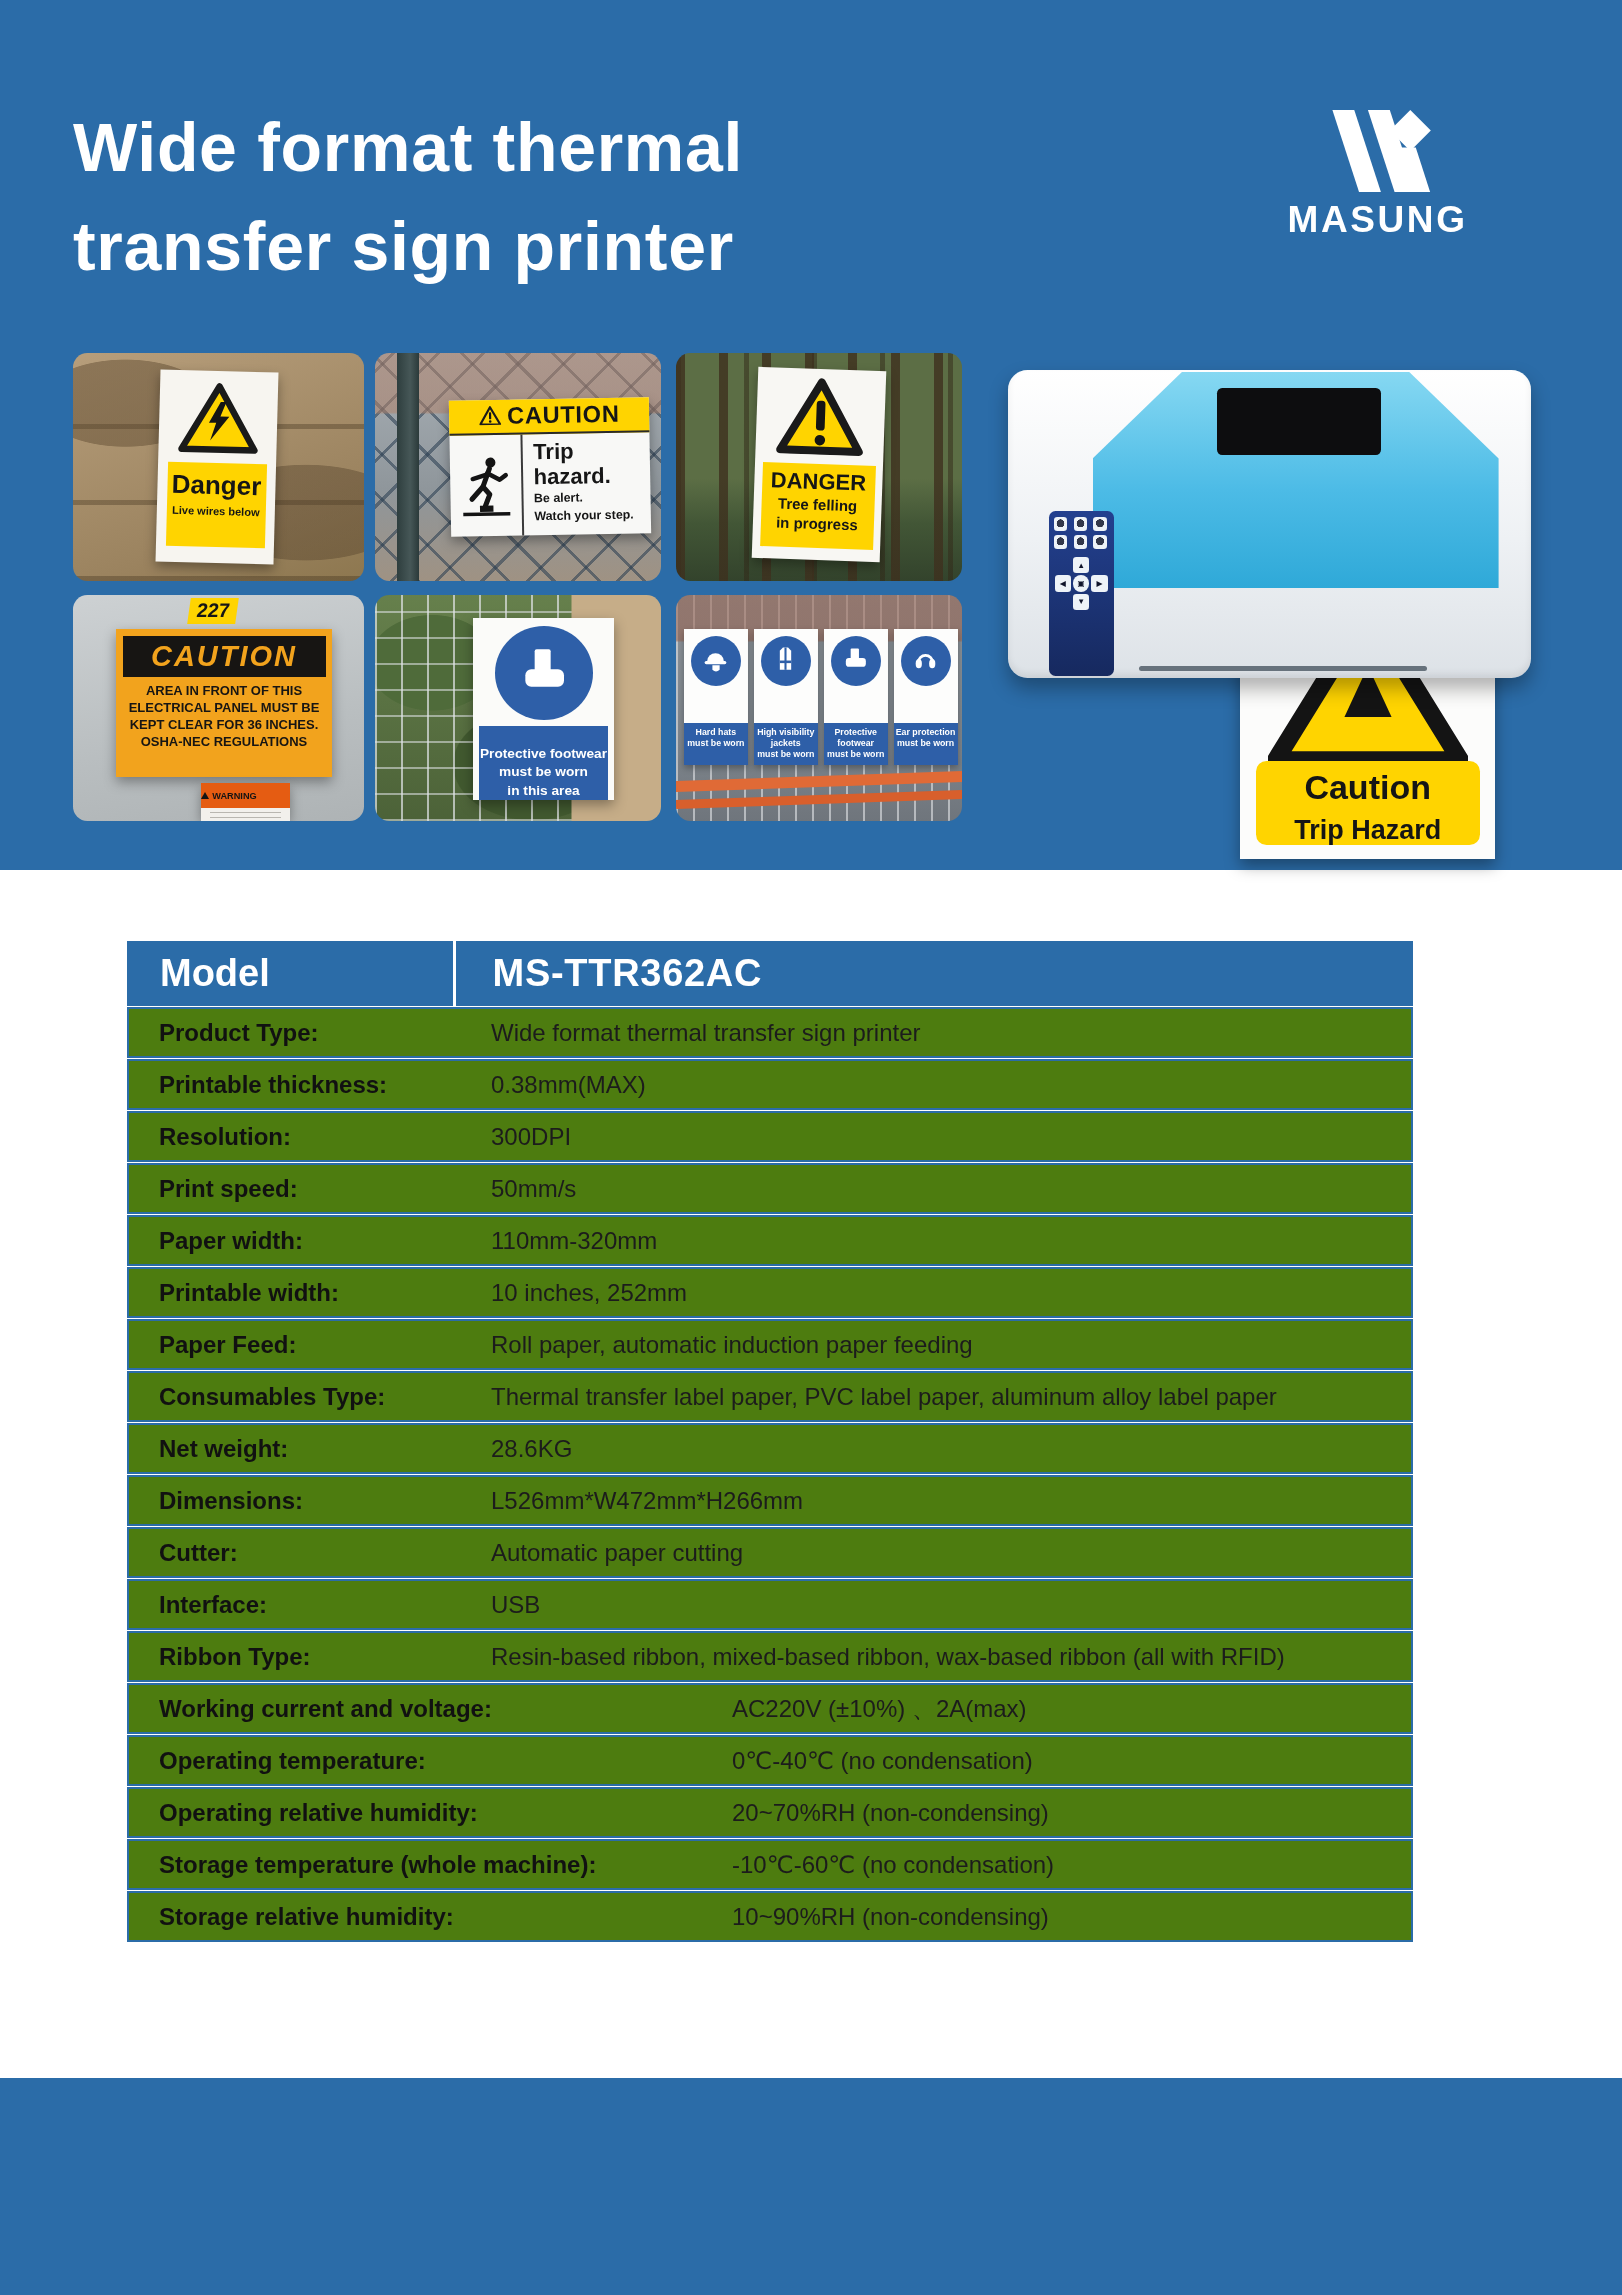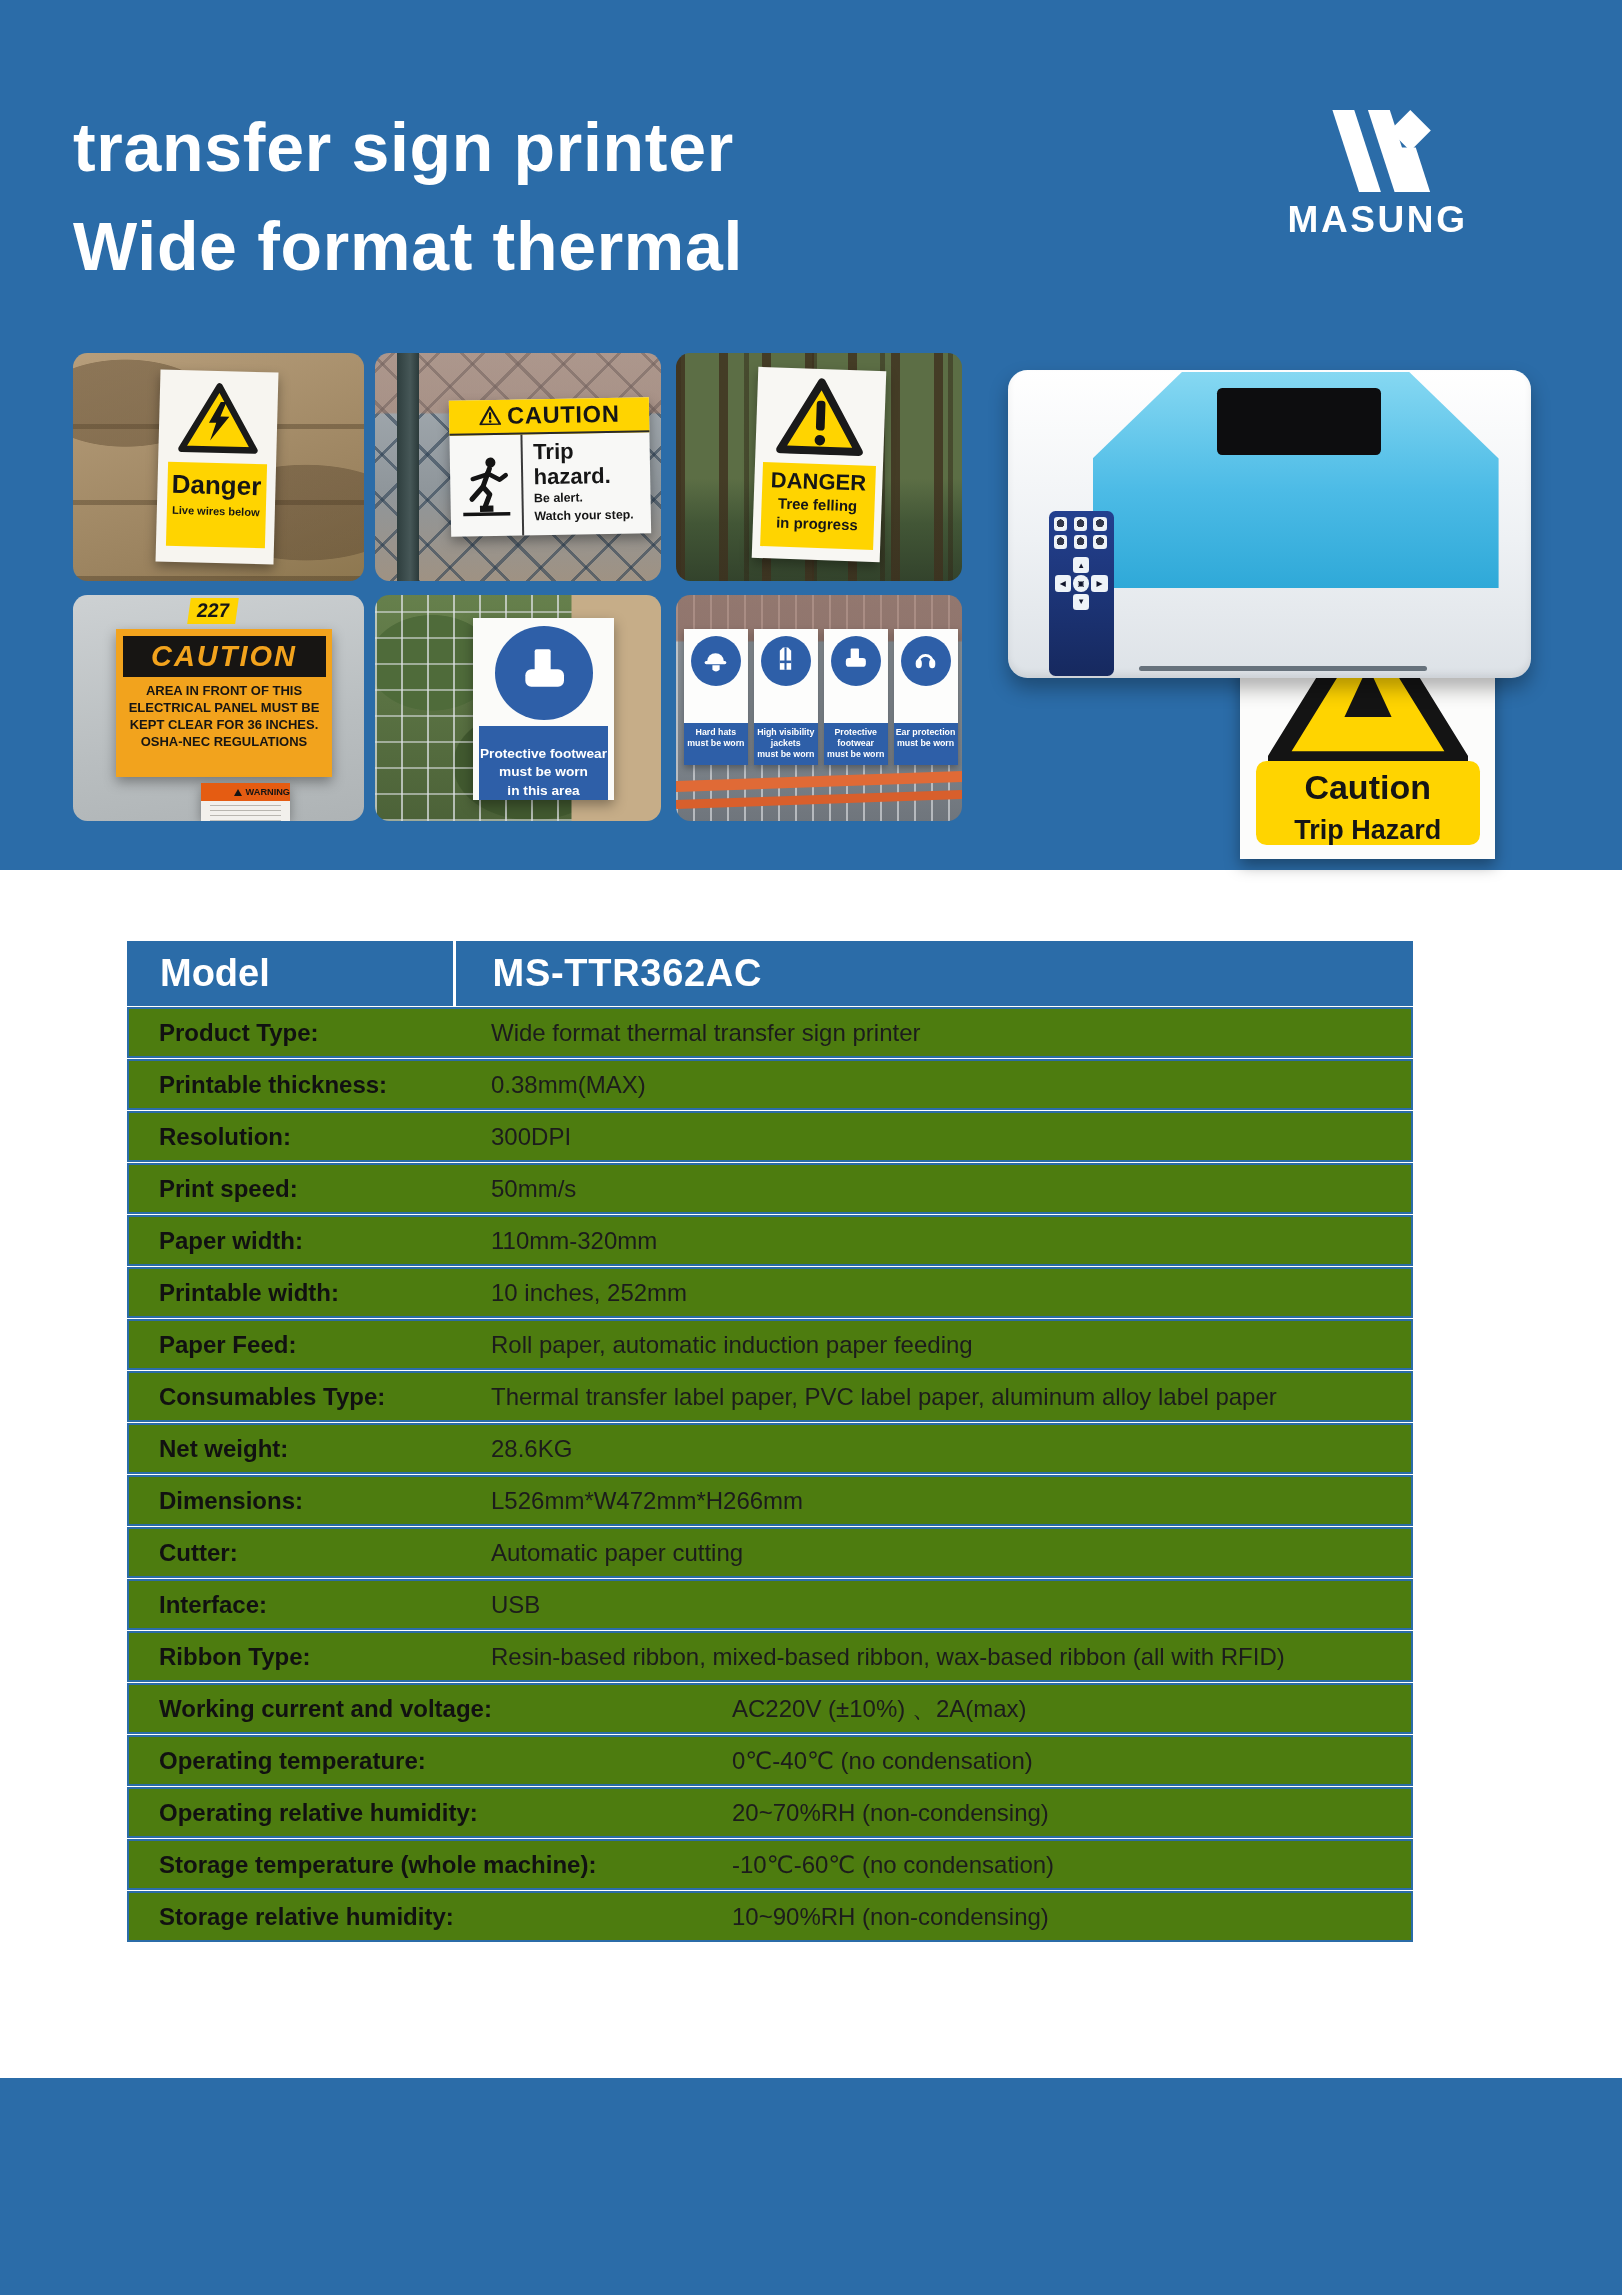--- a/index.html
+++ b/index.html
@@ -79,21 +79,21 @@
   .t-block{margin-top:6.5px;width:113px;height:84px;background:var(--yellow);text-align:center;padding-top:5.2px;}
   .t-title{font-size:22px;font-weight:800;color:var(--ink);}
   .t-line{font-size:15px;font-weight:700;color:var(--ink);line-height:19px;}
 
   .tag227{position:absolute;left:116px;top:2.6px;padding:1.3px 7.9px;background:var(--yellow);color:var(--ink);font-size:19.6px;font-weight:800;transform:skewX(-8deg);}
   .sign-panel{position:absolute;left:43px;top:34px;width:216px;height:148px;background:var(--amber);padding:6.5px;}
   .cp-head{height:41px;background:#171513;display:flex;align-items:center;justify-content:center;}
   .cp-head-text{color:var(--amber);font-size:29px;font-weight:800;font-style:italic;letter-spacing:2px;}
   .cp-body{margin-top:5.2px;text-align:center;color:#171513;font-size:13px;font-weight:800;line-height:17px;}
   .warn-label{position:absolute;left:128px;top:188px;width:89px;height:35px;}
-  .wl-head{height:18px;background:#e55c12;display:flex;align-items:center;justify-content:flex-end;gap:3.3px;color:#141414;font-size:9.2px;font-weight:800;}
+  .wl-head{height:25px;background:#e55c12;display:flex;align-items:center;justify-content:flex-start;gap:3.3px;color:#141414;font-size:9.2px;font-weight:800;}
   .wl-tri{width:0;height:0;border-left:4.6px solid transparent;border-right:4.6px solid transparent;border-bottom:7.9px solid #141414;}
   .wl-body{height:19.6px;background:#f2f0ec;
     background-image:repeating-linear-gradient(180deg, transparent 0 3.9px, #b9b6b0 3.9px 5.2px);background-size:80% 100%;background-position:center;background-repeat:no-repeat;}
 
   .sign-foot{position:absolute;left:98px;top:23px;width:141px;height:182px;background:#fbfbf9;display:flex;flex-direction:column;align-items:center;}
   .blue-circle{width:98px;height:98px;border-radius:50%;background:var(--signblue);margin-top:7.9px;display:flex;align-items:center;justify-content:center;}
   .foot-text{margin-top:6.5px;width:129px;flex:1;background:var(--signblue);color:#fff;text-align:center;font-weight:700;font-size:13.7px;line-height:18.3px;padding-top:19px;}
 
   .ppe-row{position:absolute;left:7.9px;top:34px;display:flex;gap:5.9px;}
   .ppe-card{width:64px;height:136px;background:#fdfdfc;display:flex;flex-direction:column;align-items:center;box-shadow:0 3.3px 6.5px rgba(0,0,0,.3);gap:36px;}
@@ -139,22 +139,22 @@
   .pfooter{position:absolute;left:0;top:2078px;width:1623px;height:218px;background:var(--blue);color:#fff;}
 </style>
 </head>
 <body>
 
 <div class="page">
 
   <div class="hero">
 
     <div class="hero-title">
+      <div>Wide format thermal</div>
       <div>transfer sign printer</div>
-      <div>Wide format thermal</div>
     </div>
 
     <div class="brand">
       <span>
         <svg width="111" height="82" viewBox="0 0 160 120">
           <polygon points="14,0 46,0 85,120 53,120" fill="#fff"></polygon>
           <polygon points="66,0 98,0 137,120 105,120" fill="#fff"></polygon>
           <polygon points="128,0 158,30 128,60 98,30" fill="#fff"></polygon>
           <polygon points="106,55 136,55 157,120 127,120" fill="#fff"></polygon>
         </svg>

